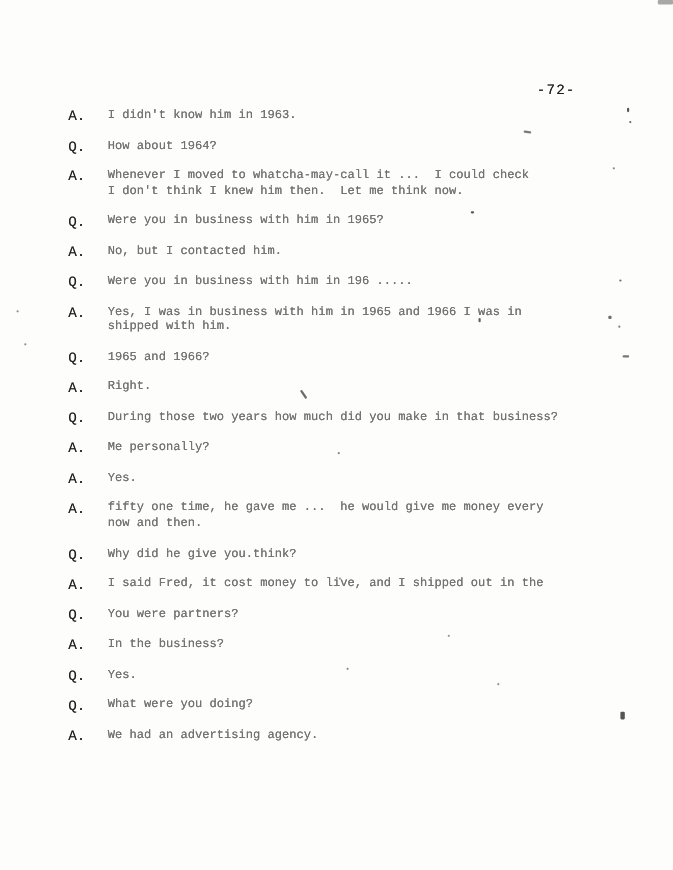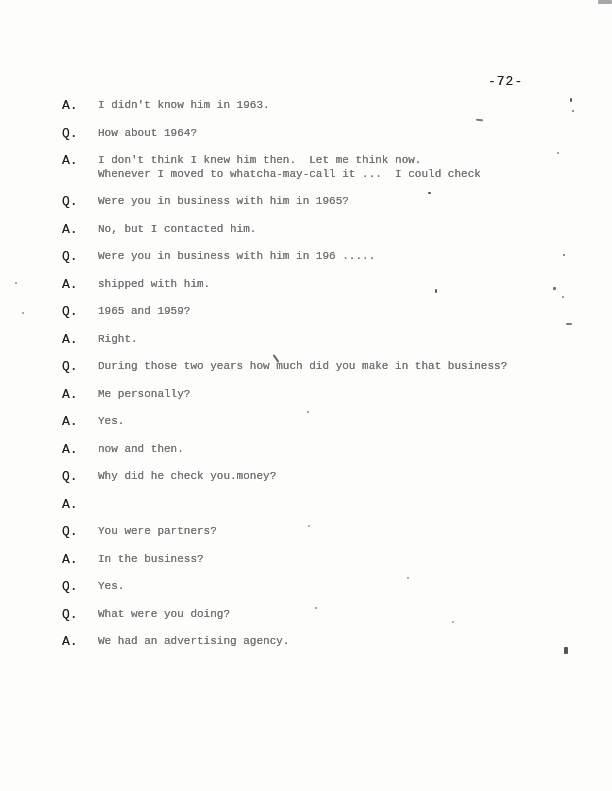--- a/index.html
+++ b/index.html
@@ -70,22 +70,22 @@
       </div>
       <div class="qa-entry">
         <span class="qa-label">Q.</span>
         <div class="qa-body">
           <div class="qa-line">How about 1964?</div>
         </div>
       </div>
       <div class="qa-entry">
         <span class="qa-label">A.</span>
         <div class="qa-body">
+          <div class="qa-line">Whenever I moved to whatcha-may-call it ...  I could check</div>
           <div class="qa-line">I don't think I knew him then.  Let me think now.</div>
-          <div class="qa-line">Whenever I moved to whatcha-may-call it ...  I could check</div>
         </div>
       </div>
       <div class="qa-entry">
         <span class="qa-label">Q.</span>
         <div class="qa-body">
           <div class="qa-line">Were you in business with him in 1965?</div>
         </div>
       </div>
       <div class="qa-entry">
         <span class="qa-label">A.</span>
@@ -95,27 +95,28 @@
       </div>
       <div class="qa-entry">
         <span class="qa-label">Q.</span>
         <div class="qa-body">
           <div class="qa-line">Were you in business with him in 196 .....</div>
         </div>
       </div>
       <div class="qa-entry">
         <span class="qa-label">A.</span>
         <div class="qa-body">
+          <div class="qa-line">Yes, I was in business with him in 1965 and 1966 I was in</div>
           <div class="qa-line">shipped with him.</div>
         </div>
       </div>
       <div class="qa-entry">
         <span class="qa-label">Q.</span>
         <div class="qa-body">
-          <div class="qa-line">1965 and 1959?</div>
+          <div class="qa-line">1965 and 1966?</div>
         </div>
       </div>
       <div class="qa-entry">
         <span class="qa-label">A.</span>
         <div class="qa-body">
           <div class="qa-line">Right.</div>
         </div>
       </div>
       <div class="qa-entry">
         <span class="qa-label">Q.</span>
@@ -131,32 +132,34 @@
       </div>
       <div class="qa-entry">
         <span class="qa-label">A.</span>
         <div class="qa-body">
           <div class="qa-line">Yes.</div>
         </div>
       </div>
       <div class="qa-entry">
         <span class="qa-label">A.</span>
         <div class="qa-body">
+          <div class="qa-line">fifty one time, he gave me ...  he would give me money every</div>
           <div class="qa-line">now and then.</div>
         </div>
       </div>
       <div class="qa-entry">
         <span class="qa-label">Q.</span>
         <div class="qa-body">
-          <div class="qa-line">Why did he check you.money?</div>
-        </div>
-      </div>
-      <div class="qa-entry">
-        <span class="qa-label">A.</span>
-        <div class="qa-body">
+          <div class="qa-line">Why did he give you.think?</div>
+        </div>
+      </div>
+      <div class="qa-entry">
+        <span class="qa-label">A.</span>
+        <div class="qa-body">
+          <div class="qa-line">I said Fred, it cost money to live, and I shipped out in the</div>
         </div>
       </div>
       <div class="qa-entry">
         <span class="qa-label">Q.</span>
         <div class="qa-body">
           <div class="qa-line">You were partners?</div>
         </div>
       </div>
       <div class="qa-entry">
         <span class="qa-label">A.</span>

